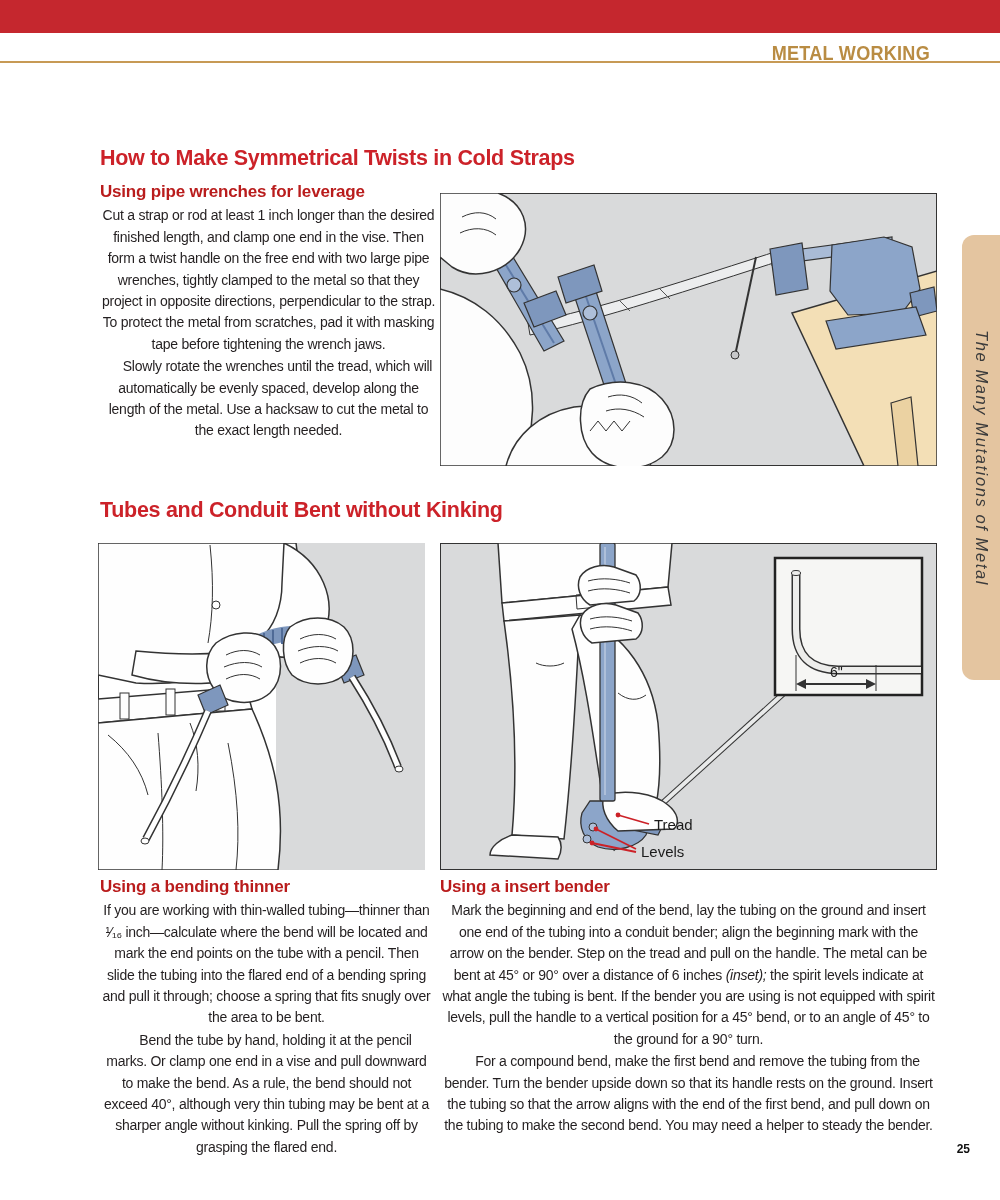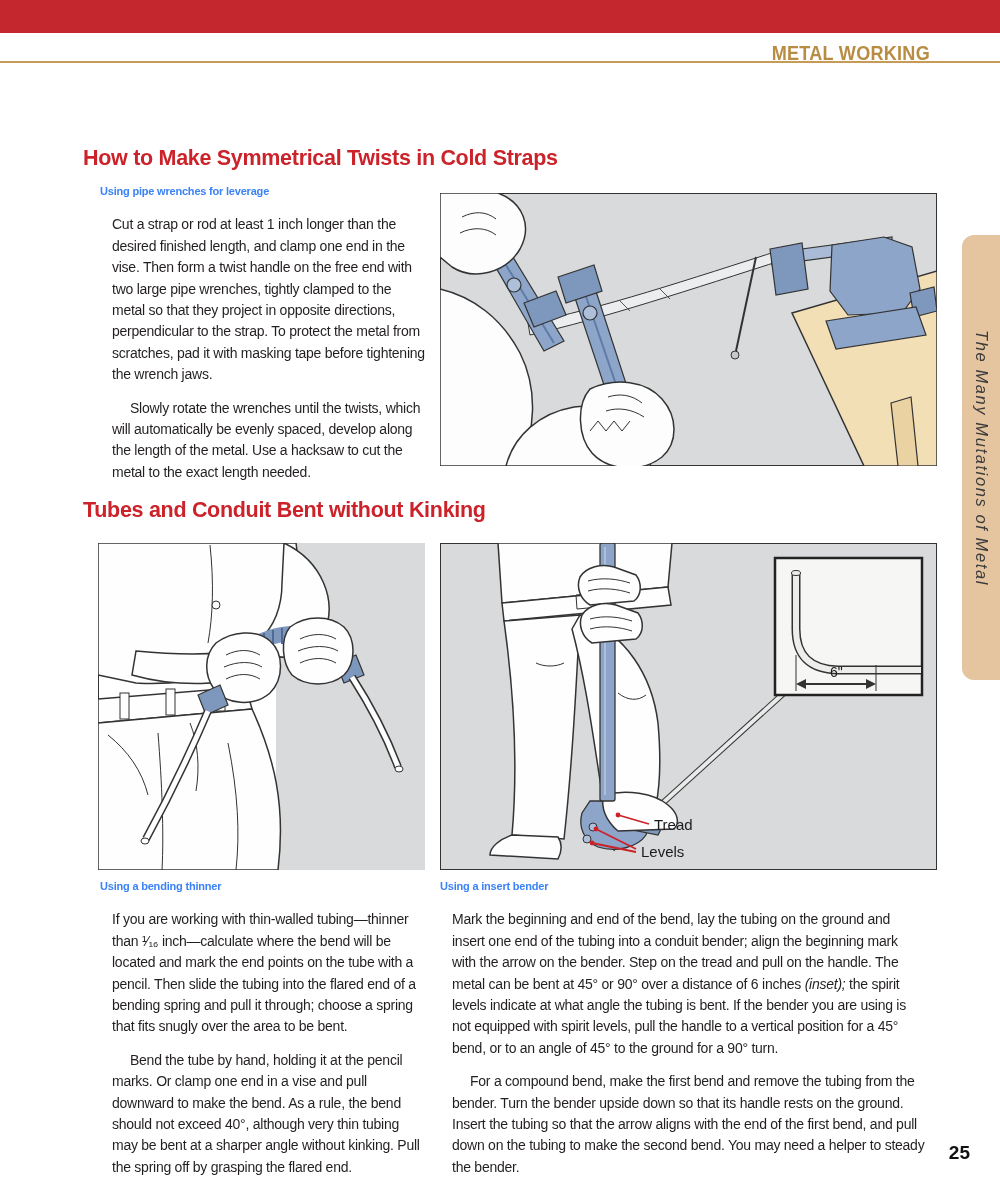--- a/index.html
+++ b/index.html
@@ -5,55 +5,55 @@
   html,body{margin:0;padding:0;background:#ffffff;}
   .page{position:relative;width:1000px;height:1200px;background:#ffffff;overflow:hidden;
         font-family:"Liberation Sans",sans-serif;color:#231F20;}
   
   .top-bar{position:absolute;left:0;top:0;width:1000px;height:33px;background:#C5272E;}
   .gold-rule{position:absolute;left:0;right:0;top:61px;height:2px;background:#C79A55;}
   .running-head{position:absolute;top:41px;right:70px;color:#B98C43;font-weight:bold;
         font-size:21px;letter-spacing:.3px;transform:scaleX(.86);transform-origin:100% 50%;
         white-space:nowrap;z-index:2;}
   
-  .red-heading{position:absolute;left:83px;margin:0;color:#CC2229;font-weight:bold;
+  .red-heading{position:absolute;left:100px;margin:0;color:#CC2229;font-weight:bold;
         font-size:21.5px;letter-spacing:-.3px;white-space:nowrap;}
-  .subhead{margin:0 0 3px 0;font-size:11px;font-weight:bold;color:#3b82f6;letter-spacing:-.2px;}
+  .subhead{margin:0 0 3px 0;font-size:17px;font-weight:bold;color:#b91c1c;letter-spacing:-.2px;}
   .body-col{position:absolute;font-size:14px;line-height:21.4px;letter-spacing:-.25px;color:#231F20;}
-  .body-col p{margin:12px;}
+  .body-col p{margin:1px;text-align:center;}
   .body-col p.indent{text-indent:18px;}
   .ital{font-style:italic;}
   
   .fig{position:absolute;}
   
   .side-tab{position:absolute;left:962px;top:235px;width:38px;height:445px;background:#E4C5A0;
         border-radius:12px 0 0 12px;display:flex;align-items:center;justify-content:center;}
   .side-tab span{writing-mode:vertical-rl;font-style:italic;font-size:16.5px;
         letter-spacing:1.6px;color:#3b3b3b;white-space:nowrap;}
   
-  .page-num{position:absolute;top:1142px;right:30px;font-size:19px;font-weight:bold;color:#111;}
+  .page-num{position:absolute;top:1142px;right:30px;font-size:12px;font-weight:bold;color:#111;}
   
   svg text.fig-label{font-family:"Liberation Sans",sans-serif;font-size:15px;fill:#1b1b1b;}
   svg text.dim-label{font-family:"Liberation Sans",sans-serif;font-size:14px;fill:#1b1b1b;}
 </style>
 </head>
 <body>
 
 <div class="page">
 
   <div class="top-bar"></div>
   <div class="gold-rule"></div>
   <div class="running-head">METAL WORKING</div>
 
   <h1 class="red-heading" style="top:146px;">How to Make Symmetrical Twists in Cold Straps</h1>
 
   <div class="body-col" style="left:100px;top:181px;width:337px;">
     <h2 class="subhead">Using pipe wrenches for leverage</h2>
     <p>Cut a strap or rod at least 1 inch longer than the desired finished length, and clamp one end in the vise. Then form a twist handle on the free end with two large pipe wrenches, tightly clamped to the metal so that they project in opposite directions, perpendicular to the strap. To protect the metal from scratches, pad it with masking tape before tightening the wrench jaws.</p>
-    <p class="indent">Slowly rotate the wrenches until the twists, which will automatically be evenly spaced, develop along the length of the metal. Use a hacksaw to cut the metal to the exact length needed.</p>
+    <p class="indent">Slowly rotate the wrenches until the tread, which will automatically be evenly spaced, develop along the length of the metal. Use a hacksaw to cut the metal to the exact length needed.</p>
   </div>
 
   <svg class="fig" style="left:440px;top:193px;" width="497" height="273" viewBox="0 0 497 273">
     <rect x="0" y="0" width="497" height="273" fill="#D9DADB" stroke="#333" stroke-width="2"></rect>
 
     <polygon points="352,120 497,78 497,273 424,273" fill="#F3DFB6" stroke="#333" stroke-width="1.5"></polygon>
     <polygon points="451,210 471,204 478,273 458,273" fill="#EBD2A2" stroke="#333" stroke-width="1.2"></polygon>
 
     <path d="M88,130 C160,116 250,86 344,56 L346,66 C252,96 162,126 90,142 Z" fill="#ECEDEE" stroke="#333" stroke-width="1"></path>
     <path d="M140,118 L150,128 M180,108 L190,118 M220,96 L230,106" stroke="#555" stroke-width="1" fill="none"></path>

